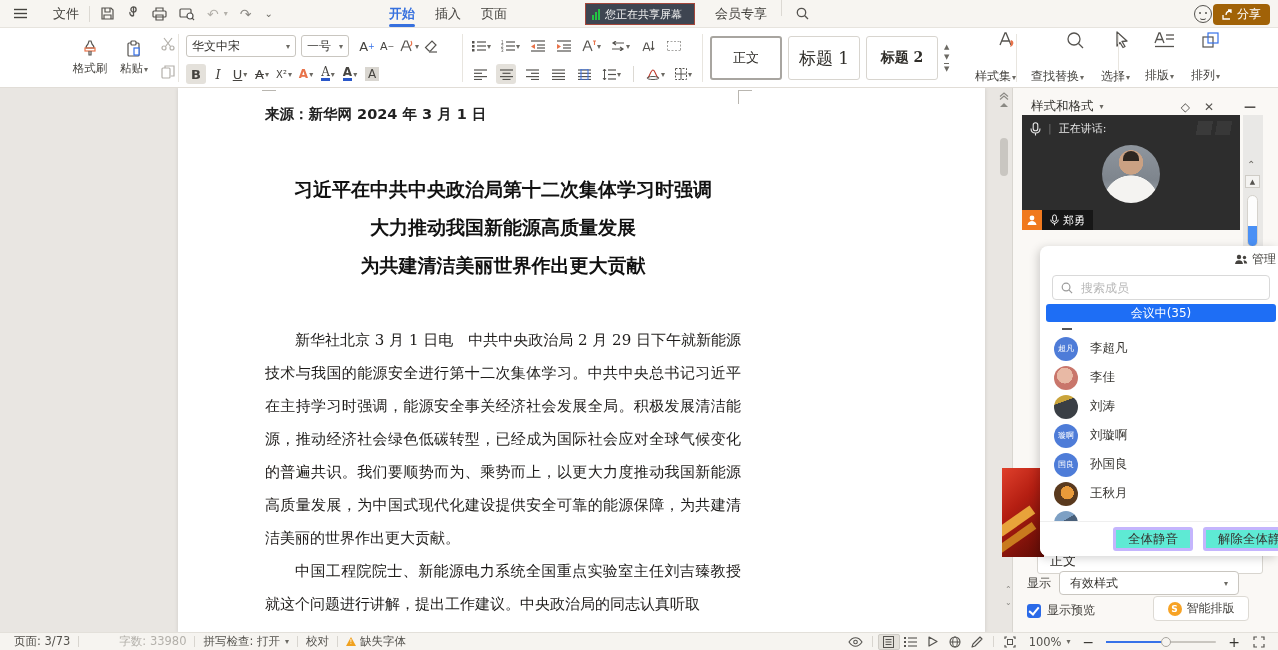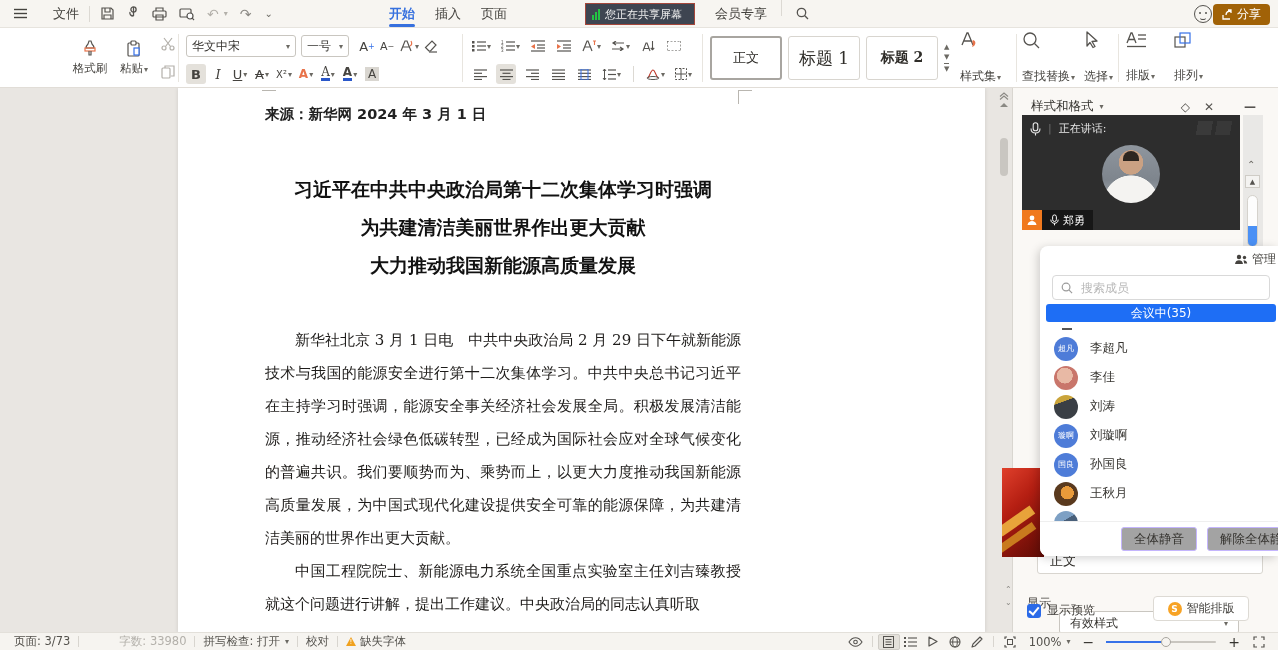--- a/index.html
+++ b/index.html
@@ -42,21 +42,21 @@
   .mark-b{font-weight:bold;font-size:13px;}
   .mark-i{font-style:italic;font-family:"DejaVu Serif",serif;font-size:13px;}
   .mark-u{text-decoration:underline;font-size:13px;}
   .mark-s{text-decoration:line-through;font-size:13px;}
   .ucolor{display:inline-block;line-height:11px;font-size:12px;border-bottom:3px solid #2A57C9;}
   .uhl{display:inline-block;line-height:11px;font-size:12px;border-bottom:3px solid #2A57C9;font-family:"DejaVu Serif",serif;}
   .ashade{background:#D9D6D0;padding:0 3px;font-size:12px;}
   .stylebox{width:72px;height:44px;background:#fff;border:1px solid #D8D5CF;border-radius:3px;display:flex;
             align-items:center;justify-content:center;font-family:"DejaVu Serif","Liberation Serif",serif;color:#2F2D29;}
   .stylebox.sel{border:2px solid #A8A5A0;}
-  .menu-btn{display:flex;flex-direction:column;align-items:flex-start;gap:19px;width:56px;color:#45433F;}
+  .menu-btn{display:flex;flex-direction:column;align-items:flex-end;gap:19px;width:56px;color:#45433F;}
 
   
   .docarea{left:0;top:88px;width:1278px;height:544px;background:#E9E6E2;overflow:hidden;}
   .page{position:absolute;left:178px;top:0;width:807px;height:545px;background:#FFFFFF;box-shadow:0 0 4px rgba(0,0,0,.12);}
   .cropmark{position:absolute;width:14px;height:14px;border-left:1px solid #B9B6B0;border-top:1px solid #B9B6B0;}
   .doctext{position:absolute;left:87px;top:0;width:476px;color:#1E1C1A;
            font-family:"DejaVu Serif","Liberation Serif",serif;}
   .src{margin-top:17px;font-family:"DejaVu Sans","Liberation Sans",sans-serif;font-weight:bold;font-size:14.5px;color:#222;}
   .dtitle{margin-top:46px;text-align:center;font-weight:bold;font-size:19px;line-height:38px;color:#111;}
   .dbody{margin-top:40px;font-size:15px;line-height:33px;text-align:justify;}
@@ -65,21 +65,21 @@
   .dthumb{position:absolute;left:1px;top:50px;width:8px;height:38px;background:#C9C6C1;border-radius:4px;}
 
   
   .pane{left:1012px;top:88px;width:266px;height:544px;background:#FAF8F5;border-left:1px solid #D9D6D0;}
   .panetitle{position:absolute;left:18px;top:10px;font-size:12.5px;color:#35332F;display:flex;gap:5px;align-items:center;}
   .paneico{position:absolute;top:12px;color:#55534F;font-size:12px;}
   .pane-stylebox{position:absolute;left:24px;top:460px;width:226px;height:26px;background:#fff;border:1px solid #D8D5CF;border-radius:3px;
                  display:flex;align-items:center;padding:0 12px;font-family:"DejaVu Serif",serif;font-size:13px;color:#2F2D29;}
   .disprow{position:absolute;left:14px;top:483px;display:flex;align-items:center;gap:8px;}
   .dispsel{width:180px;height:24px;border:1px solid #C9C6C0;border-radius:4px;background:#fff;display:flex;
-           align-items:center;justify-content:space-between;padding:0 10px;font-size:12px;color:#35332F;margin-top:40px;}
+           align-items:center;justify-content:space-between;padding:0 10px;font-size:12px;color:#35332F;}
   .prevrow{position:absolute;left:14px;top:514px;display:flex;align-items:center;gap:6px;}
   .chk{width:14px;height:14px;background:#2A6AE8;border-radius:3px;position:relative;}
   .chk::after{content:"";position:absolute;left:4px;top:1px;width:4px;height:8px;border:solid #fff;border-width:0 2px 2px 0;transform:rotate(40deg);}
   .smartbtn{position:absolute;left:140px;top:508px;width:96px;height:25px;background:#fff;border:1px solid #DDDAD4;border-radius:4px;
             display:flex;align-items:center;justify-content:center;gap:5px;font-size:12px;color:#45433F;}
   .coin{width:14px;height:14px;border-radius:50%;background:#F7A325;color:#fff;font-size:9px;display:flex;align-items:center;justify-content:center;font-weight:bold;}
 
   
   .video{left:1022px;top:115px;width:218px;height:115px;background:#2D2D2D;z-index:10;}
   .vtop{position:absolute;left:8px;top:6px;display:flex;align-items:center;gap:7px;color:#E8E8E8;font-size:11px;}
@@ -119,21 +119,21 @@
   .mav{width:24px;height:24px;border-radius:50%;flex:0 0 auto;display:flex;align-items:center;justify-content:center;
        color:#fff;font-size:8px;letter-spacing:0;}
   .mav.blue{background:#4E7CD8;}
   .mav.p1{background:radial-gradient(circle at 45% 40%,#E8B9A5 0 40%,#C9766B 41% 100%);}
   .mav.p2{background:linear-gradient(160deg,#caa43a 0 30%,#3a3f45 31% 100%);}
   .mav.p3{background:radial-gradient(circle at 55% 45%,#E89A3A 0 35%,#5A3A1E 36% 100%);}
   .mav.p4{background:linear-gradient(150deg,#7da0c4 0 40%,#49607a 41% 100%);}
   .mname{font-size:12.5px;color:#35332F;}
   .mfoot{position:absolute;left:0;bottom:0;width:238px;height:35px;background:#fff;border-top:1px solid #EFEFEF;
          display:flex;align-items:center;justify-content:flex-end;gap:10px;padding-right:0;}
-  .mbtn{height:24px;border:1px solid #c4b5fd;border-radius:3px;background:#a3a3a3;display:flex;align-items:center;
+  .mbtn{height:24px;border:3px solid #c4b5fd;border-radius:3px;background:#5eead4;display:flex;align-items:center;
         justify-content:center;padding:0 12px;font-size:12.5px;color:#35332F;white-space:nowrap;}
 
   
   .statusbar{left:0;top:632px;width:1278px;height:18px;background:#F6F4F0;border-top:1px solid #E3E0DA;
              display:flex;align-items:center;font-size:11.5px;color:#53514C;}
   .sitem{display:flex;align-items:center;gap:4px;padding:0 8px;height:18px;white-space:nowrap;}
   .sdiv{width:1px;height:11px;background:#D8D5CF;}
   .warn{width:0;height:0;border-left:5px solid transparent;border-right:5px solid transparent;border-bottom:9px solid #F0A11E;position:relative;}
   .warn::after{content:"!";position:absolute;left:-1.5px;top:1px;font-size:7px;color:#fff;}
   .sright{margin-left:auto;display:flex;align-items:center;}
@@ -572,22 +572,22 @@
   </div>
 
   <div class="abs docarea">
     <div class="page">
       <div class="cropmark" style="left:84px;top:2px;border-left:none;transform:scaleX(-1);"></div>
       <div class="cropmark" style="left:560px;top:2px;"></div>
       <div class="doctext">
         <div class="src">来源：新华网 2024 年 3 月 1 日</div>
         <div class="dtitle">
           <div>习近平在中共中央政治局第十二次集体学习时强调</div>
+          <div>大力推动我国新能源高质量发展</div>
           <div>为共建清洁美丽世界作出更大贡献</div>
-          <div>大力推动我国新能源高质量发展</div>
         </div>
         <div class="dbody">
           <p>新华社北京 3 月 1 日电　中共中央政治局 2 月 29 日下午就新能源技术与我国的能源安全进行第十二次集体学习。中共中央总书记习近平在主持学习时强调，能源安全事关经济社会发展全局。积极发展清洁能源，推动经济社会绿色低碳转型，已经成为国际社会应对全球气候变化的普遍共识。我们要顺势而为、乘势而上，以更大力度推动我国新能源高质量发展，为中国式现代化建设提供安全可靠的能源保障，为共建清洁美丽的世界作出更大贡献。</p>
           <p>中国工程院院士、新能源电力系统全国重点实验室主任刘吉臻教授就这个问题进行讲解，提出工作建议。中央政治局的同志认真听取</p>
         </div>
       </div>
     </div>
   </div>
 
   <div class="abs dscroll">

